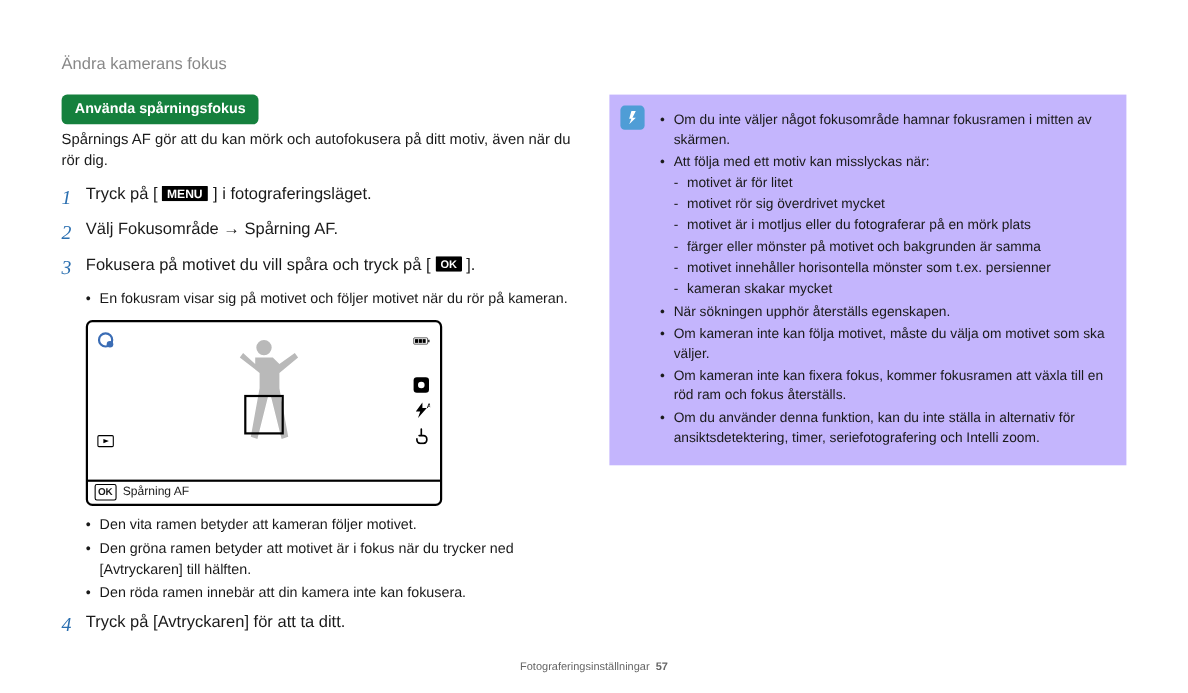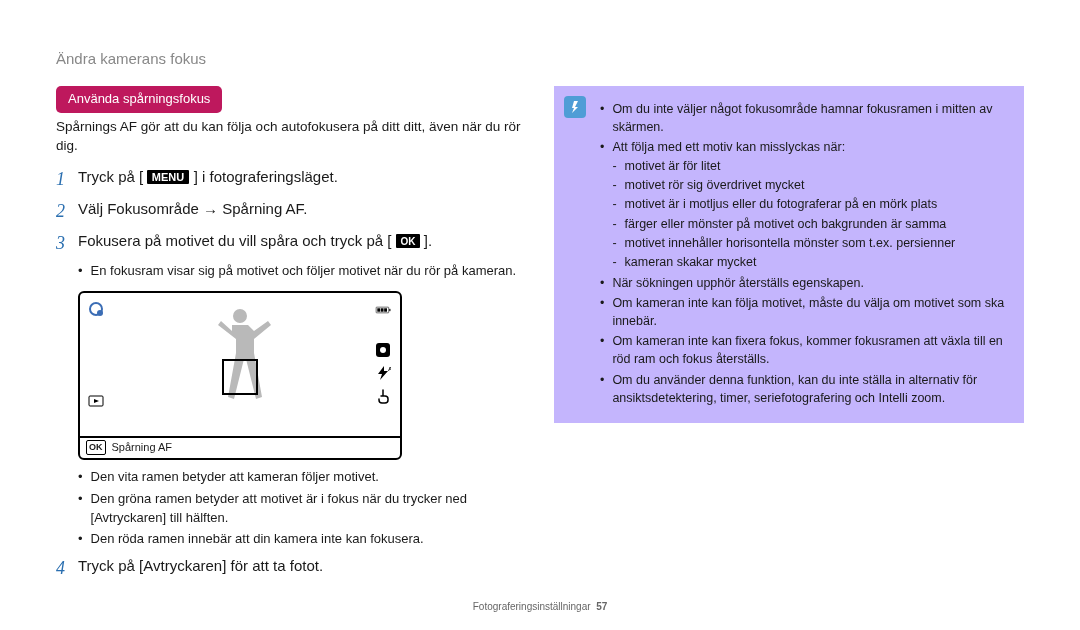--- a/index.html
+++ b/index.html
@@ -1,20 +1,20 @@
 <!DOCTYPE html>
 <html><head>
 <meta charset="utf-8">
 <style>
 html,body{margin:0;padding:0;font-family:"Segoe UI",Arial,sans-serif;color:#1a1a1a;background:#fff;font-size:13px;line-height:1.45}
 .page{width:1080px;height:630px;padding:48px 56px 20px 56px;box-sizing:border-box;position:relative}
 .breadcrumb{color:#888;font-size:15px;margin-bottom:16px}
 .cols{display:flex;gap:28px}
 .col{flex:1;min-width:0}
-.pill{display:inline-block;background:#be185d;color:#fff;border-radius:5px;padding:4px 12px;font-weight:400;font-size:13px;margin-bottom:4px}
+.pill{display:inline-block;background:#15803d;color:#fff;border-radius:5px;padding:4px 12px;font-weight:700;font-size:13px;margin-bottom:4px}
 .intro{font-size:13.5px;margin-bottom:10px}
 .step{display:flex;margin:6px 0;font-size:15px}
 .step-num{font-style:italic;color:#2b6fb0;font-size:18px;width:22px;flex:none;font-family:Georgia,serif}
 .step-body{flex:1}
 .step-body b{font-weight:400}
 .inline-icon{display:inline-block;vertical-align:-2px}
 .sub-bullet{display:flex;font-size:13px;margin:3px 0 3px 22px}
 .sub-bullet:before{content:"•";margin-right:8px}
 .sub-bullet .t{flex:1}
 .screen{margin:10px 0 8px 22px}
@@ -45,21 +45,21 @@
 
 <div class="page">
 
 <div class="breadcrumb">Ändra kamerans fokus</div>
 
 <div class="cols">
 
 <div class="col">
 
 <span class="pill">Använda spårningsfokus</span>
-<div class="intro">Spårnings AF gör att du kan följa och autofokusera på ditt ditt, även när du rör dig.</div>
+<div class="intro">Spårnings AF gör att du kan mörk och autofokusera på ditt motiv, även när du rör dig.</div>
 
 <div class="step">
  <span class="step-num">1</span>
  <span class="step-body">
   <span>Tryck på [</span>
   <span class="inline-icon">
    <svg width="42" height="14" viewBox="0 0 42 14">
                 <rect x="0" y="0" width="42" height="14" rx="1" fill="#000"></rect>
                 <text x="21" y="11" text-anchor="middle" font-size="11" font-weight="700" fill="#fff" font-family="Arial">MENU</text>
               </svg>
@@ -149,21 +149,21 @@
 <div class="sub-bullet">
           <span class="t"><span>Den gröna ramen betyder att motivet är i fokus när du trycker ned [</span><span class="kw">Avtryckaren</span><span>] till hälften.</span></span>
         </div>
 <div class="sub-bullet">
           <span class="t">Den röda ramen innebär att din kamera inte kan fokusera.</span>
         </div>
 
 <div class="step">
  <span class="step-num">4</span>
  <span class="step-body">
-  <span>Tryck på [</span><span class="kw">Avtryckaren</span><span>] för att ta fotot.</span>
+  <span>Tryck på [</span><span class="kw">Avtryckaren</span><span>] för att ta ditt.</span>
  </span>
 </div>
 
 </div>
 
 <div class="col">
  <div class="note-box">
   <div class="note-icon">
    <svg width="14" height="14" viewBox="0 0 14 14">
               <path d="M6 1h4l-3 6h3l-6 6 2-5H4z" fill="#fff"></path>
@@ -195,21 +195,21 @@
       <li>
                     <span>kameran skakar mycket</span>
                   </li>
      </ul>
    </span>
             </li>
    <li>
               <span class="t">När sökningen upphör återställs egenskapen.</span>
             </li>
    <li>
-              <span class="t">Om kameran inte kan följa motivet, måste du välja om motivet som ska innebär.</span>
+              <span class="t">Om kameran inte kan följa motivet, måste du välja om motivet som ska väljer.</span>
             </li>
    <li>
               <span class="t">Om kameran inte kan fixera fokus, kommer fokusramen att växla till en röd ram och fokus återställs.</span>
             </li>
    <li>
               <span class="t">Om du använder denna funktion, kan du inte ställa in alternativ för ansiktsdetektering, timer, seriefotografering och Intelli zoom.</span>
             </li>
   </ul>
  </div>
 </div>

